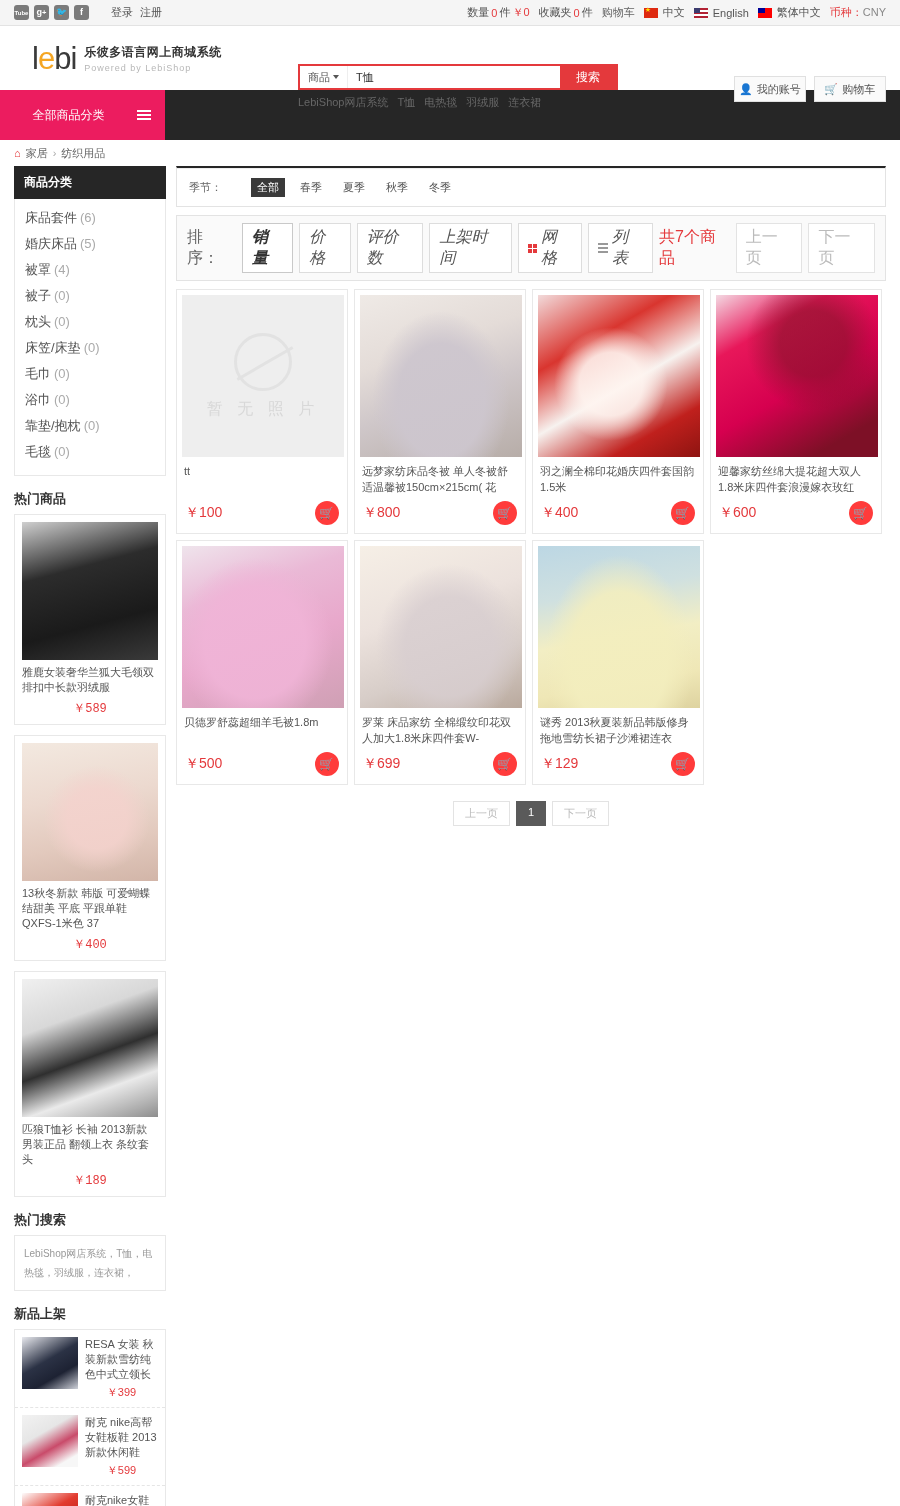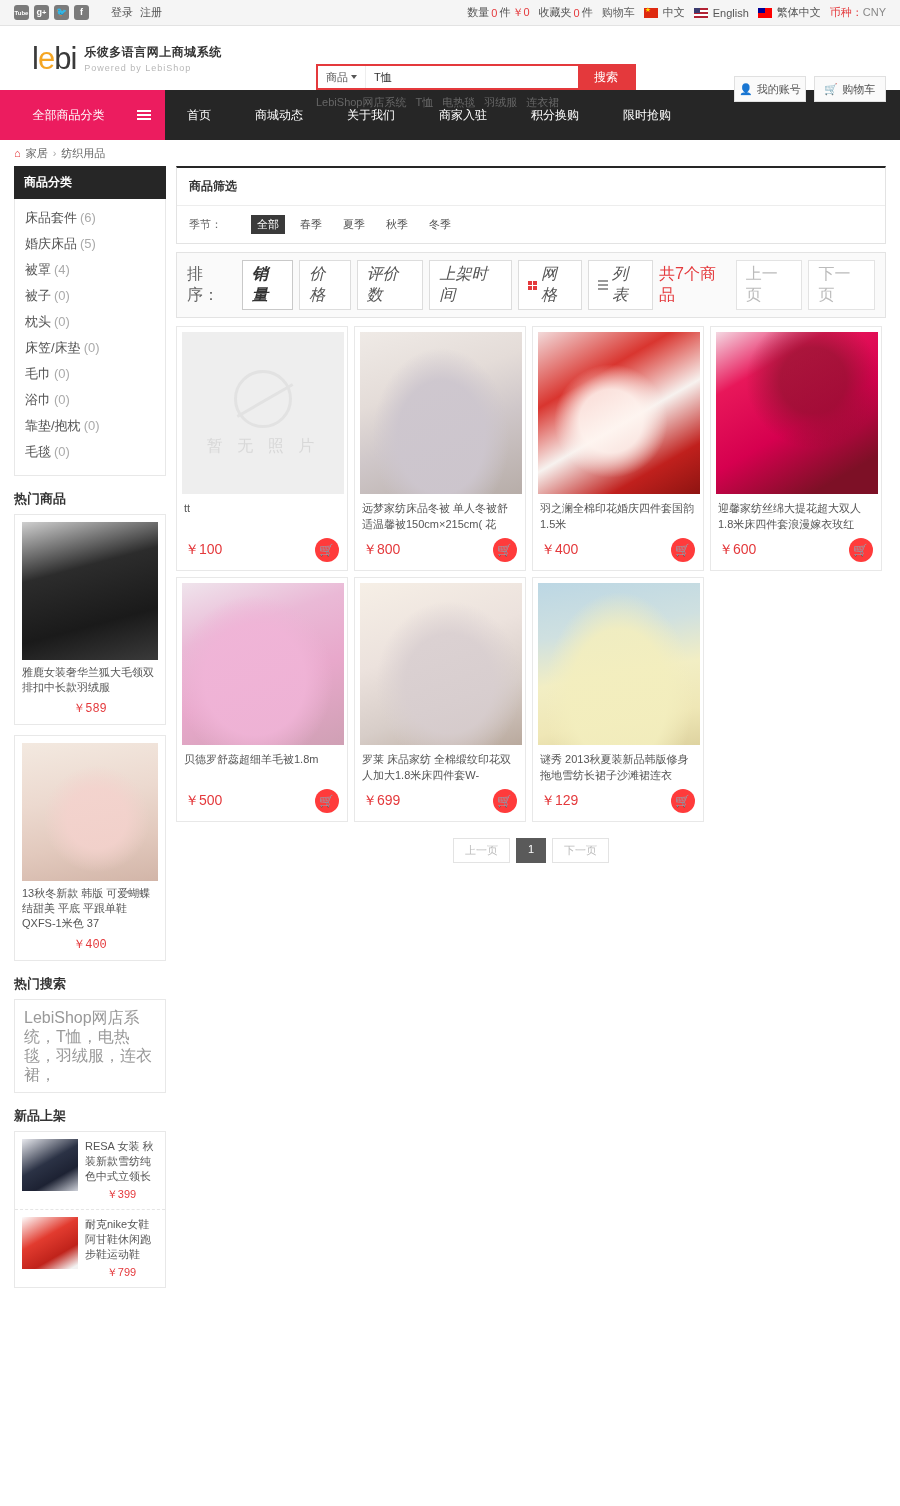--- a/index.html
+++ b/index.html
@@ -37,21 +37,21 @@
   .currency b { color:#e4393c; font-weight:normal; }
 
   
   .header { height:64px; display:flex; align-items:center; padding:0 14px; position:relative; background:#fff;}
   .logo-wrap { display:flex; align-items:center; gap:8px; margin-left:18px;}
   .logo-mark { font-size:31px; letter-spacing:-1px; color:#3a3a3a; font-weight:300; line-height:1;}
   .logo-mark .o { color:#f5a623; }
   .logo-text-main { font-size:12px; font-weight:bold; color:#333; letter-spacing:.5px;}
   .logo-text-sub { font-size:9px; color:#b7b7b7; letter-spacing:1px; margin-top:2px;}
 
-  .search-area { position:absolute; left:316px; top:38px; }
+  .search-area { position:absolute; left:298px; top:38px; }
   .search-box { display:flex; border:2px solid #e4393c; width:320px; height:26px; background:#fff;}
   .search-cat {
     display:flex; align-items:center; gap:3px; padding:0 8px; font-size:11px; color:#555;
     border-right:1px solid #eee; white-space:nowrap; cursor:pointer;
   }
   .caret { width:0;height:0;border-left:3px solid transparent;border-right:3px solid transparent;border-top:4px solid #555;}
   .search-input { flex:1; border:none; outline:none; padding:0 8px; font-size:11px; color:#333;
     font-family:"Liberation Sans",sans-serif; }
   .search-btn {
     width:56px; background:#e4393c; color:#fff; border:none; font-size:12px; cursor:pointer;
@@ -100,21 +100,21 @@
   .side-box { border:1px solid #e8e8e8; border-top:none; background:#fff; padding:6px 10px 10px; }
   .cat-item { font-size:13px; color:#555; padding:4px 0; cursor:pointer; }
   .cat-item .cnt { color:#aaa; margin-left:3px; }
 
   .side-title { font-size:13px; font-weight:bold; color:#333; margin:14px 0 6px; }
   .hot-card { border:1px solid #e8e8e8; background:#fff; padding:7px; margin-bottom:10px; }
   .hot-img { width:100%; height:138px; position:relative; overflow:hidden; }
   .hot-name { font-size:11px; color:#555; line-height:15px; margin-top:5px; }
   .hot-price { color:#e4393c; font-size:12px; text-align:center; margin-top:5px;font-family:Liberation Mono, monospace; }
 
-  .hs-box { border:1px solid #e8e8e8; background:#fff; padding:8px 9px; font-size:16px; color:#999; line-height:19px; }
+  .hs-box { border:1px solid #e8e8e8; background:#fff; padding:8px 9px; font-size:10px; color:#999; line-height:19px; }
 
   .new-box { border:1px solid #e8e8e8; background:#fff; }
   .new-item { display:flex; gap:7px; padding:7px; border-bottom:1px dashed #e5e5e5; }
   .new-item:last-child { border-bottom:none; }
   .new-img { width:56px; height:52px; flex:none; overflow:hidden; position:relative; }
   .new-info { flex:1; }
   .new-name { font-size:11px; color:#555; line-height:15px; }
   .new-price { color:#e4393c; font-size:11px; text-align:center; margin-top:3px; }
 
   
@@ -277,28 +277,20 @@
 
 <div class="nav">
   <div class="nav-cat">
     <span class="nav-cat-label">全部商品分类</span>
     <span class="burger">
         <i></i>
         <i></i>
         <i></i>
       </span>
   </div>
-  <div class="nav-items">
-    <a>首页</a>
-    <a>商城动态</a>
-    <a>关于我们</a>
-    <a>商家入驻</a>
-    <a>积分换购</a>
-    <a>限时抢购</a>
-  </div>
 </div>
 
 <div class="breadcrumb">
   <span class="home-ic">⌂</span>
   <span>家居</span>
   <span class="bc-sep">›</span>
   <span>纺织用品</span>
 </div>
 
 <div class="wrap">
@@ -327,51 +319,66 @@
       <div class="hot-name">雅鹿女装奢华兰狐大毛领双排扣中长款羽绒服</div>
       <div class="hot-price">￥589</div>
     </div>
     <div class="hot-card">
       <div class="hot-img">
           <div class="ph ph8"></div>
         </div>
       <div class="hot-name">13秋冬新款 韩版 可爱蝴蝶结甜美 平底 平跟单鞋QXFS-1米色 37</div>
       <div class="hot-price">￥400</div>
     </div>
+    <div class="hot-card">
+      <div class="hot-img">
+          <div class="ph ph9"></div>
+        </div>
+      <div class="hot-name">匹狼T恤衫 长袖 2013新款 男装正品 翻领上衣 条纹套头</div>
+      <div class="hot-price">￥189</div>
+    </div>
 
     <div class="side-title">热门搜索</div>
     <div class="hs-box">LebiShop网店系统，T恤，电热毯，羽绒服，连衣裙，</div>
 
     <div class="side-title">新品上架</div>
     <div class="new-box">
       <div class="new-item">
         <div class="new-img">
             <div class="ph ph10"></div>
           </div>
         <div class="new-info">
           <div class="new-name">RESA 女装 秋装新款雪纺纯色中式立领长</div>
           <div class="new-price">￥399</div>
         </div>
       </div>
       <div class="new-item">
         <div class="new-img">
+            <div class="ph ph11"></div>
+          </div>
+        <div class="new-info">
+          <div class="new-name">耐克 nike高帮女鞋板鞋 2013新款休闲鞋</div>
+          <div class="new-price">￥599</div>
+        </div>
+      </div>
+      <div class="new-item">
+        <div class="new-img">
             <div class="ph ph12"></div>
           </div>
         <div class="new-info">
           <div class="new-name">耐克nike女鞋阿甘鞋休闲跑步鞋运动鞋</div>
           <div class="new-price">￥799</div>
         </div>
       </div>
 
     </div>
   </div>
 
   <div class="content">
     <div class="panel">
-      <div class="panel-title">商品筛选</div>
       <div class="filter-row">
         <div class="filter-label">季节：</div>
         <div class="filter-opts">
           <span class="on">全部</span>
           <span>春季</span>
           <span>夏季</span>
           <span>秋季</span>
           <span>冬季</span>
         </div>
       </div>

